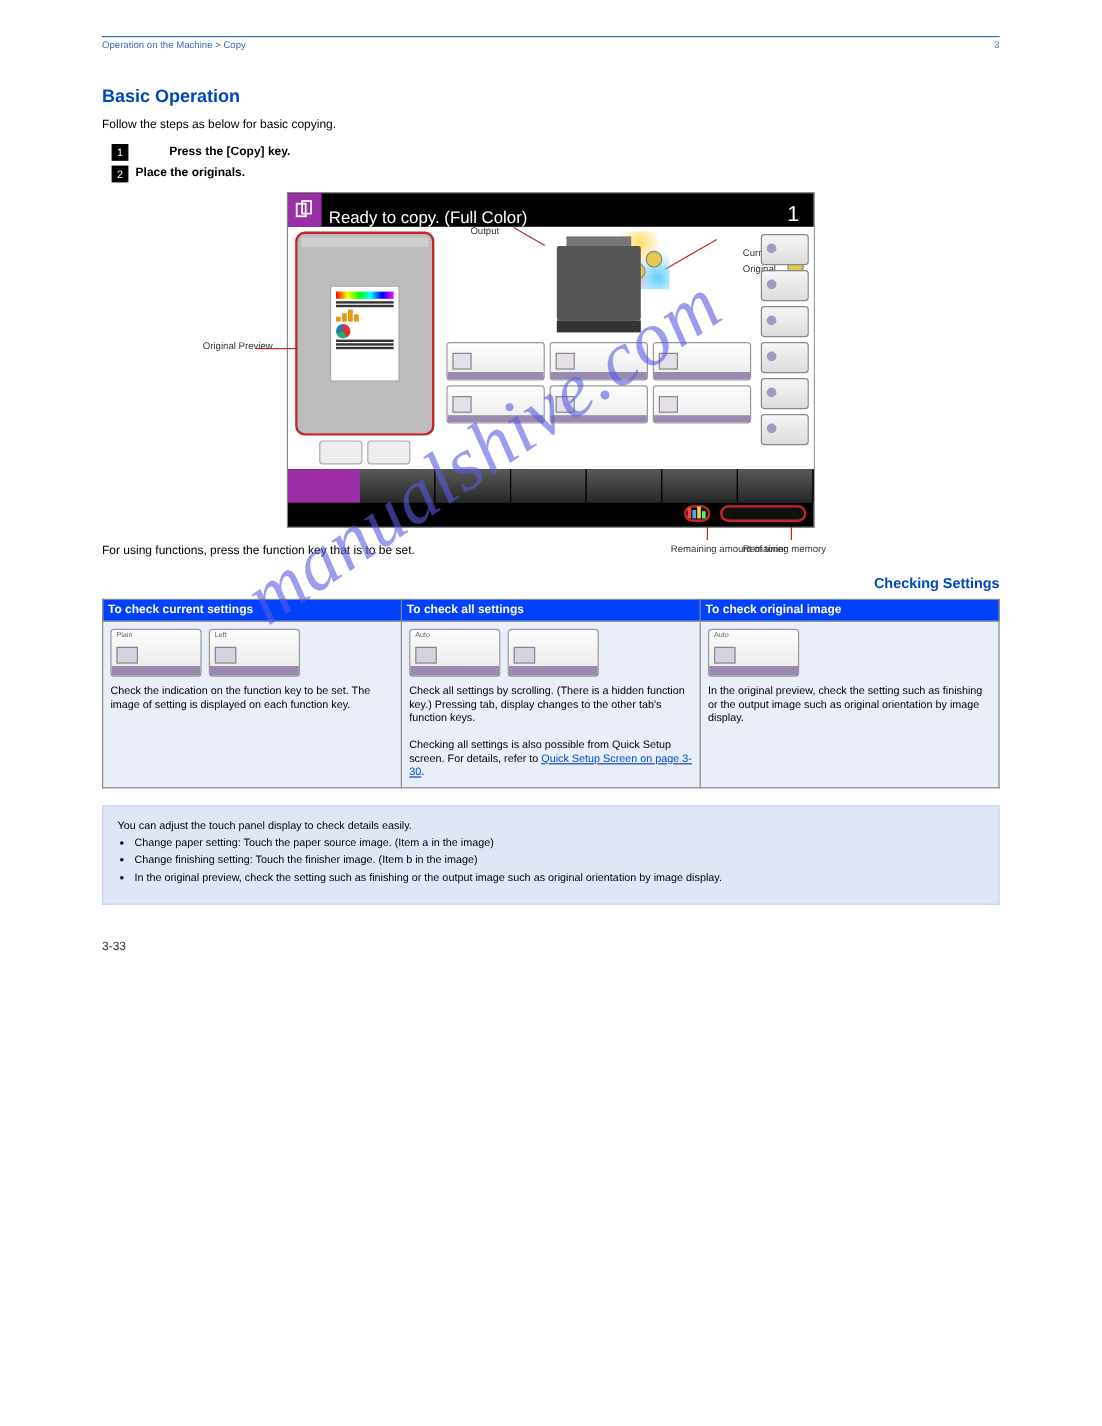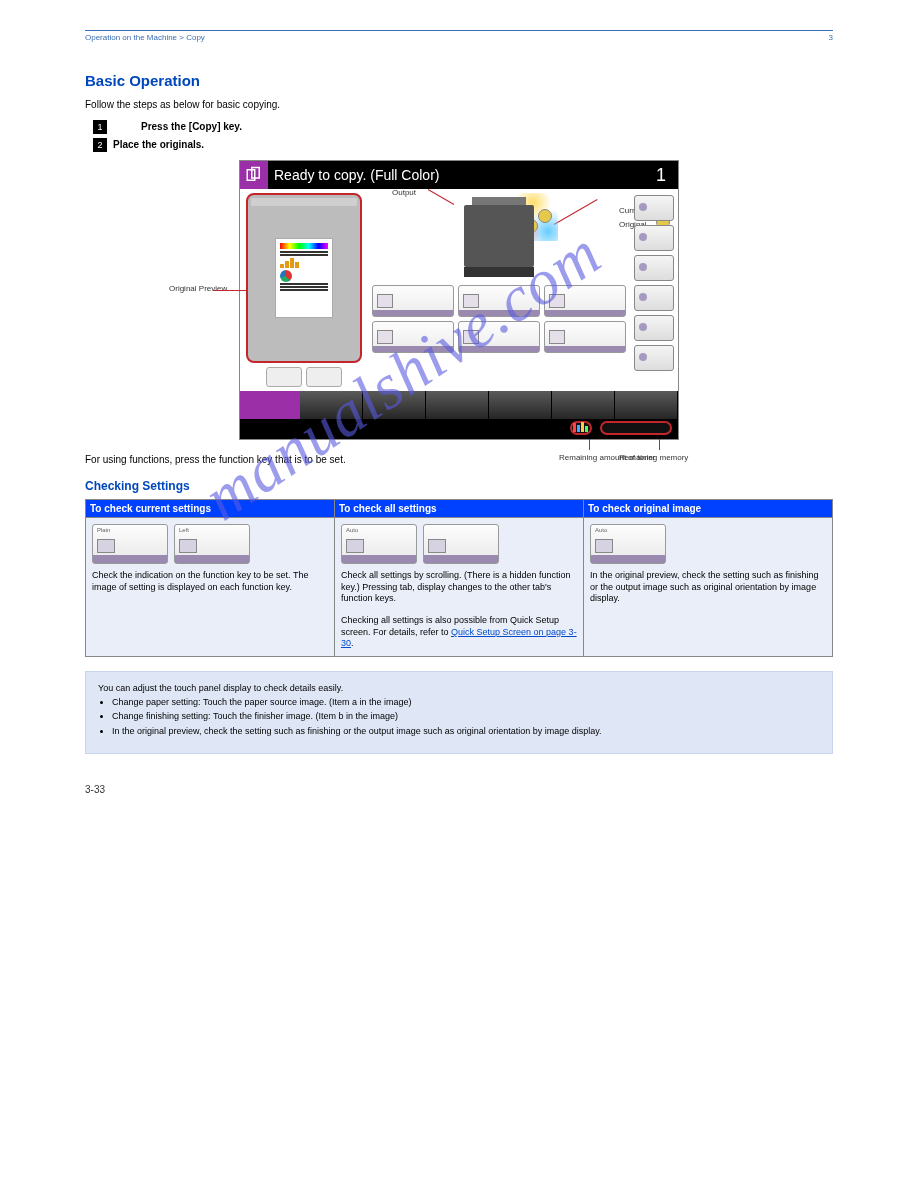--- a/index.html
+++ b/index.html
@@ -41,21 +41,21 @@
     margin: 0 auto 10px auto;
   }
   .panel {
     border: 1px solid #888;
     background: #fff;
   }
   .panel-header {
     background: #000;
     color: #fff;
     display: flex;
-    align-items: center;
+    align-items: flex-end;
     height: 28px;
     position: relative;
   }
   .ph-icon {
     width: 28px; height: 28px;
     background: #9b2fa8;
     display: flex; align-items: center; justify-content: center;
   }
   .ph-icon svg { width: 18px; height: 18px; }
   .ph-text { color:#fff; font-size:14px; padding-left:6px; flex:1; }
@@ -139,21 +139,21 @@
 
   .lbl{position:absolute;font-size:8px;color:#333;white-space:nowrap;}
   .lbl-preview{left:-70px;top:124px;text-align:right;}
   .lbl-set{left:380px;top:46px;}
   .lbl-orig{left:380px;top:60px;}
   .lbl-out{left:153px;top:28px;}
   .lbl-toner{left:320px;top:293px;}
   .lbl-mem{left:380px;top:293px;}
 
   .func-desc { font-size:10px; margin: 14px 0 4px 0; }
-  .subheading{ color:#0047bb; font-size:12px; font-weight:bold; margin:14px 0 6px 0;}
+  .subheading{ color:#0047bb; font-size:12px; font-weight:bold; margin:14px 0 6px 0;text-align:right;}
 
   
   table.chk { border-collapse: collapse; width: 100%; table-layout:fixed;}
   table.chk th{ background:#0040ff; color:#fff; font-size:10px; font-weight:bold; padding:3px 4px; border:1px solid #888; text-align:left;}
   table.chk td{ border:1px solid #888; vertical-align:top; padding:6px; background:#e9eef8; font-size:9px; line-height:1.3;}
   .mini-btns{display:flex;gap:6px;margin-bottom:6px;}
   .mini{width:76px;height:40px;background:linear-gradient(#fdfdfd,#e8e8e8);border:1px solid #999;border-radius:3px;position:relative;}
   .mini::after{content:"";position:absolute;bottom:0;left:0;right:0;height:8px;background:#9a8ab0;}
   .mini .mlabel{position:absolute;top:2px;left:4px;font-size:6px;color:#666;}
   .mini .micn{position:absolute;bottom:10px;left:4px;width:18px;height:14px;border:1px solid #888;background:#d7d2e2;}

